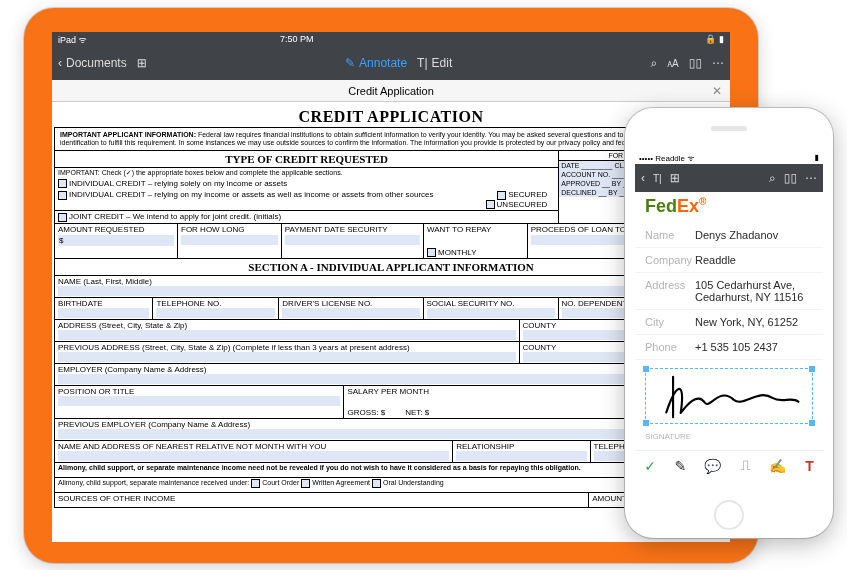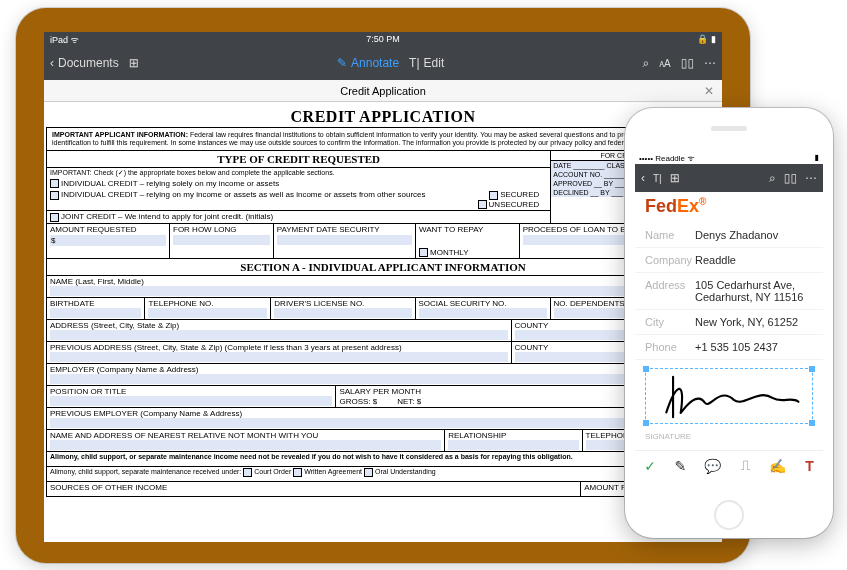--- a/index.html
+++ b/index.html
@@ -1,22 +1,22 @@
 <!DOCTYPE html>
 <html><head>
 <meta charset="utf-8">
 <style>
 *{box-sizing:border-box;margin:0;padding:0;font-family:-apple-system,Helvetica,Arial,sans-serif}
 body{background:#fff;width:847px;height:570px;position:relative;overflow:hidden}
 
-.ipad{position:absolute;left:16px;top:8px;width:734px;height:555px;border-radius:30px;background:#a16207;box-shadow:0 4px 18px rgba(0,0,0,.18),0 0 0 1px #ddd}
+.ipad{position:absolute;left:24px;top:8px;width:734px;height:555px;border-radius:30px;background:#f97316;box-shadow:0 4px 18px rgba(0,0,0,.18),0 0 0 1px #ddd}
 .ipad-screen{position:absolute;left:28px;top:24px;width:678px;height:510px;background:#fff;overflow:hidden}
 .ios-status{height:14px;background:#404347;color:#fff;font-size:9px;display:flex;align-items:center;padding:0 6px}
 .ios-status .left{flex:1}
-.ios-status .mid{flex:1;text-align:center}
+.ios-status .mid{flex:1;text-align:left}
 .ios-status .right{flex:1;text-align:right}
 .toolbar{height:34px;background:#404347;color:#ddd;display:flex;align-items:center;font-size:12px;padding:0 6px;gap:10px}
 .toolbar .tb-item{display:flex;align-items:center;gap:4px;cursor:pointer}
 .toolbar .grow{flex:1}
 .annotate{color:#3ea0ff}
 .subhead{height:22px;background:#f6f6f6;border-bottom:1px solid #ccc;display:flex;align-items:center;justify-content:center;font-size:11px;position:relative}
 .subhead .close{position:absolute;right:8px;color:#888;font-size:12px}
 
 .form{padding:4px 2px;font-size:8px;color:#000}
 .form h1{font-size:16px;font-weight:700;text-align:center;font-family:'Times New Roman',serif;letter-spacing:.5px;margin:2px 0 1px}
@@ -33,21 +33,21 @@
 .iphone{position:absolute;right:14px;top:108px;width:208px;height:430px;border-radius:28px;background:#fff;box-shadow:0 6px 24px rgba(0,0,0,.28),0 0 0 1px #ccc}
 .iphone-screen{position:absolute;left:10px;top:42px;width:188px;height:330px;background:#fff;overflow:hidden;font-size:10px}
 .iphone .speaker{position:absolute;top:18px;left:50%;transform:translateX(-50%);width:36px;height:5px;border-radius:3px;background:#e6e6e6}
 .iphone .home{position:absolute;bottom:8px;left:50%;transform:translateX(-50%);width:30px;height:30px;border-radius:50%;border:2px solid #e6e6e6}
 .iphone-status{height:14px;font-size:8px;display:flex;align-items:center;padding:0 4px}
 .iphone-status .l{flex:1}
 .iphone-status .r{text-align:right}
 .iphone-tb{height:28px;background:#404347;color:#ddd;display:flex;align-items:center;padding:0 6px;gap:8px;font-size:12px}
 .iphone-tb .grow{flex:1}
 .brand{padding:4px 10px;font-size:18px;font-weight:700}
-.brand .fed{color:#c2410c}.brand .ex{color:#ff6600}
+.brand .fed{color:#4d7c0f}.brand .ex{color:#ff6600}
 .fields{padding:2px 0}
 .field{display:flex;padding:6px 10px;border-bottom:1px solid #f2f2f2;font-size:11px}
 .field .lbl{width:50px;color:#b5b5b5}
 .field .val{flex:1;color:#2a2a2a}
 .sig-wrap{padding:6px 10px}
 .sig-box{border:1px dashed #57b6ff;height:56px;position:relative;background:#fff}
 .sig-handle{position:absolute;width:6px;height:6px;background:#57b6ff}
 .sig-handle.tl{top:-3px;left:-3px}.sig-handle.tr{top:-3px;right:-3px}
 .sig-handle.bl{bottom:-3px;left:-3px}.sig-handle.br{bottom:-3px;right:-3px}
 .sig-label{font-size:8px;color:#b5b5b5;padding:2px 10px}
@@ -159,21 +159,21 @@
   <div class="cell" style="flex:1"><span>COUNTY</span><div class="blue" style="height:10px"></div></div>
   <div class="cell" style="flex:.7;font-size:6px"><span>Did you</span><br><span>or</span></div>
 </div>
 
 <div class="row">
           <div class="cell" style="flex:1"><span>EMPLOYER (Company Name &amp; Address)</span><div class="blue" style="height:10px"></div></div>
         </div>
 
 <div class="row">
   <div class="cell" style="flex:1.5"><span>POSITION OR TITLE</span><div class="blue" style="height:10px"></div></div>
-  <div class="cell" style="flex:2"><span>SALARY PER MONTH</span><div style="display:flex;gap:20px;margin-top:1px">
+  <div class="cell" style="flex:2"><span>SALARY PER MONTH</span><div style="display:flex;gap:20px;margin-top:12px">
               <span>GROSS: $</span>
               <span>NET: $</span>
             </div></div>
 </div>
 
 <div class="row">
           <div class="cell" style="flex:1"><span>PREVIOUS EMPLOYER (Company Name &amp; Address)</span><div class="blue" style="height:10px"></div></div>
         </div>
 
 <div class="row">

